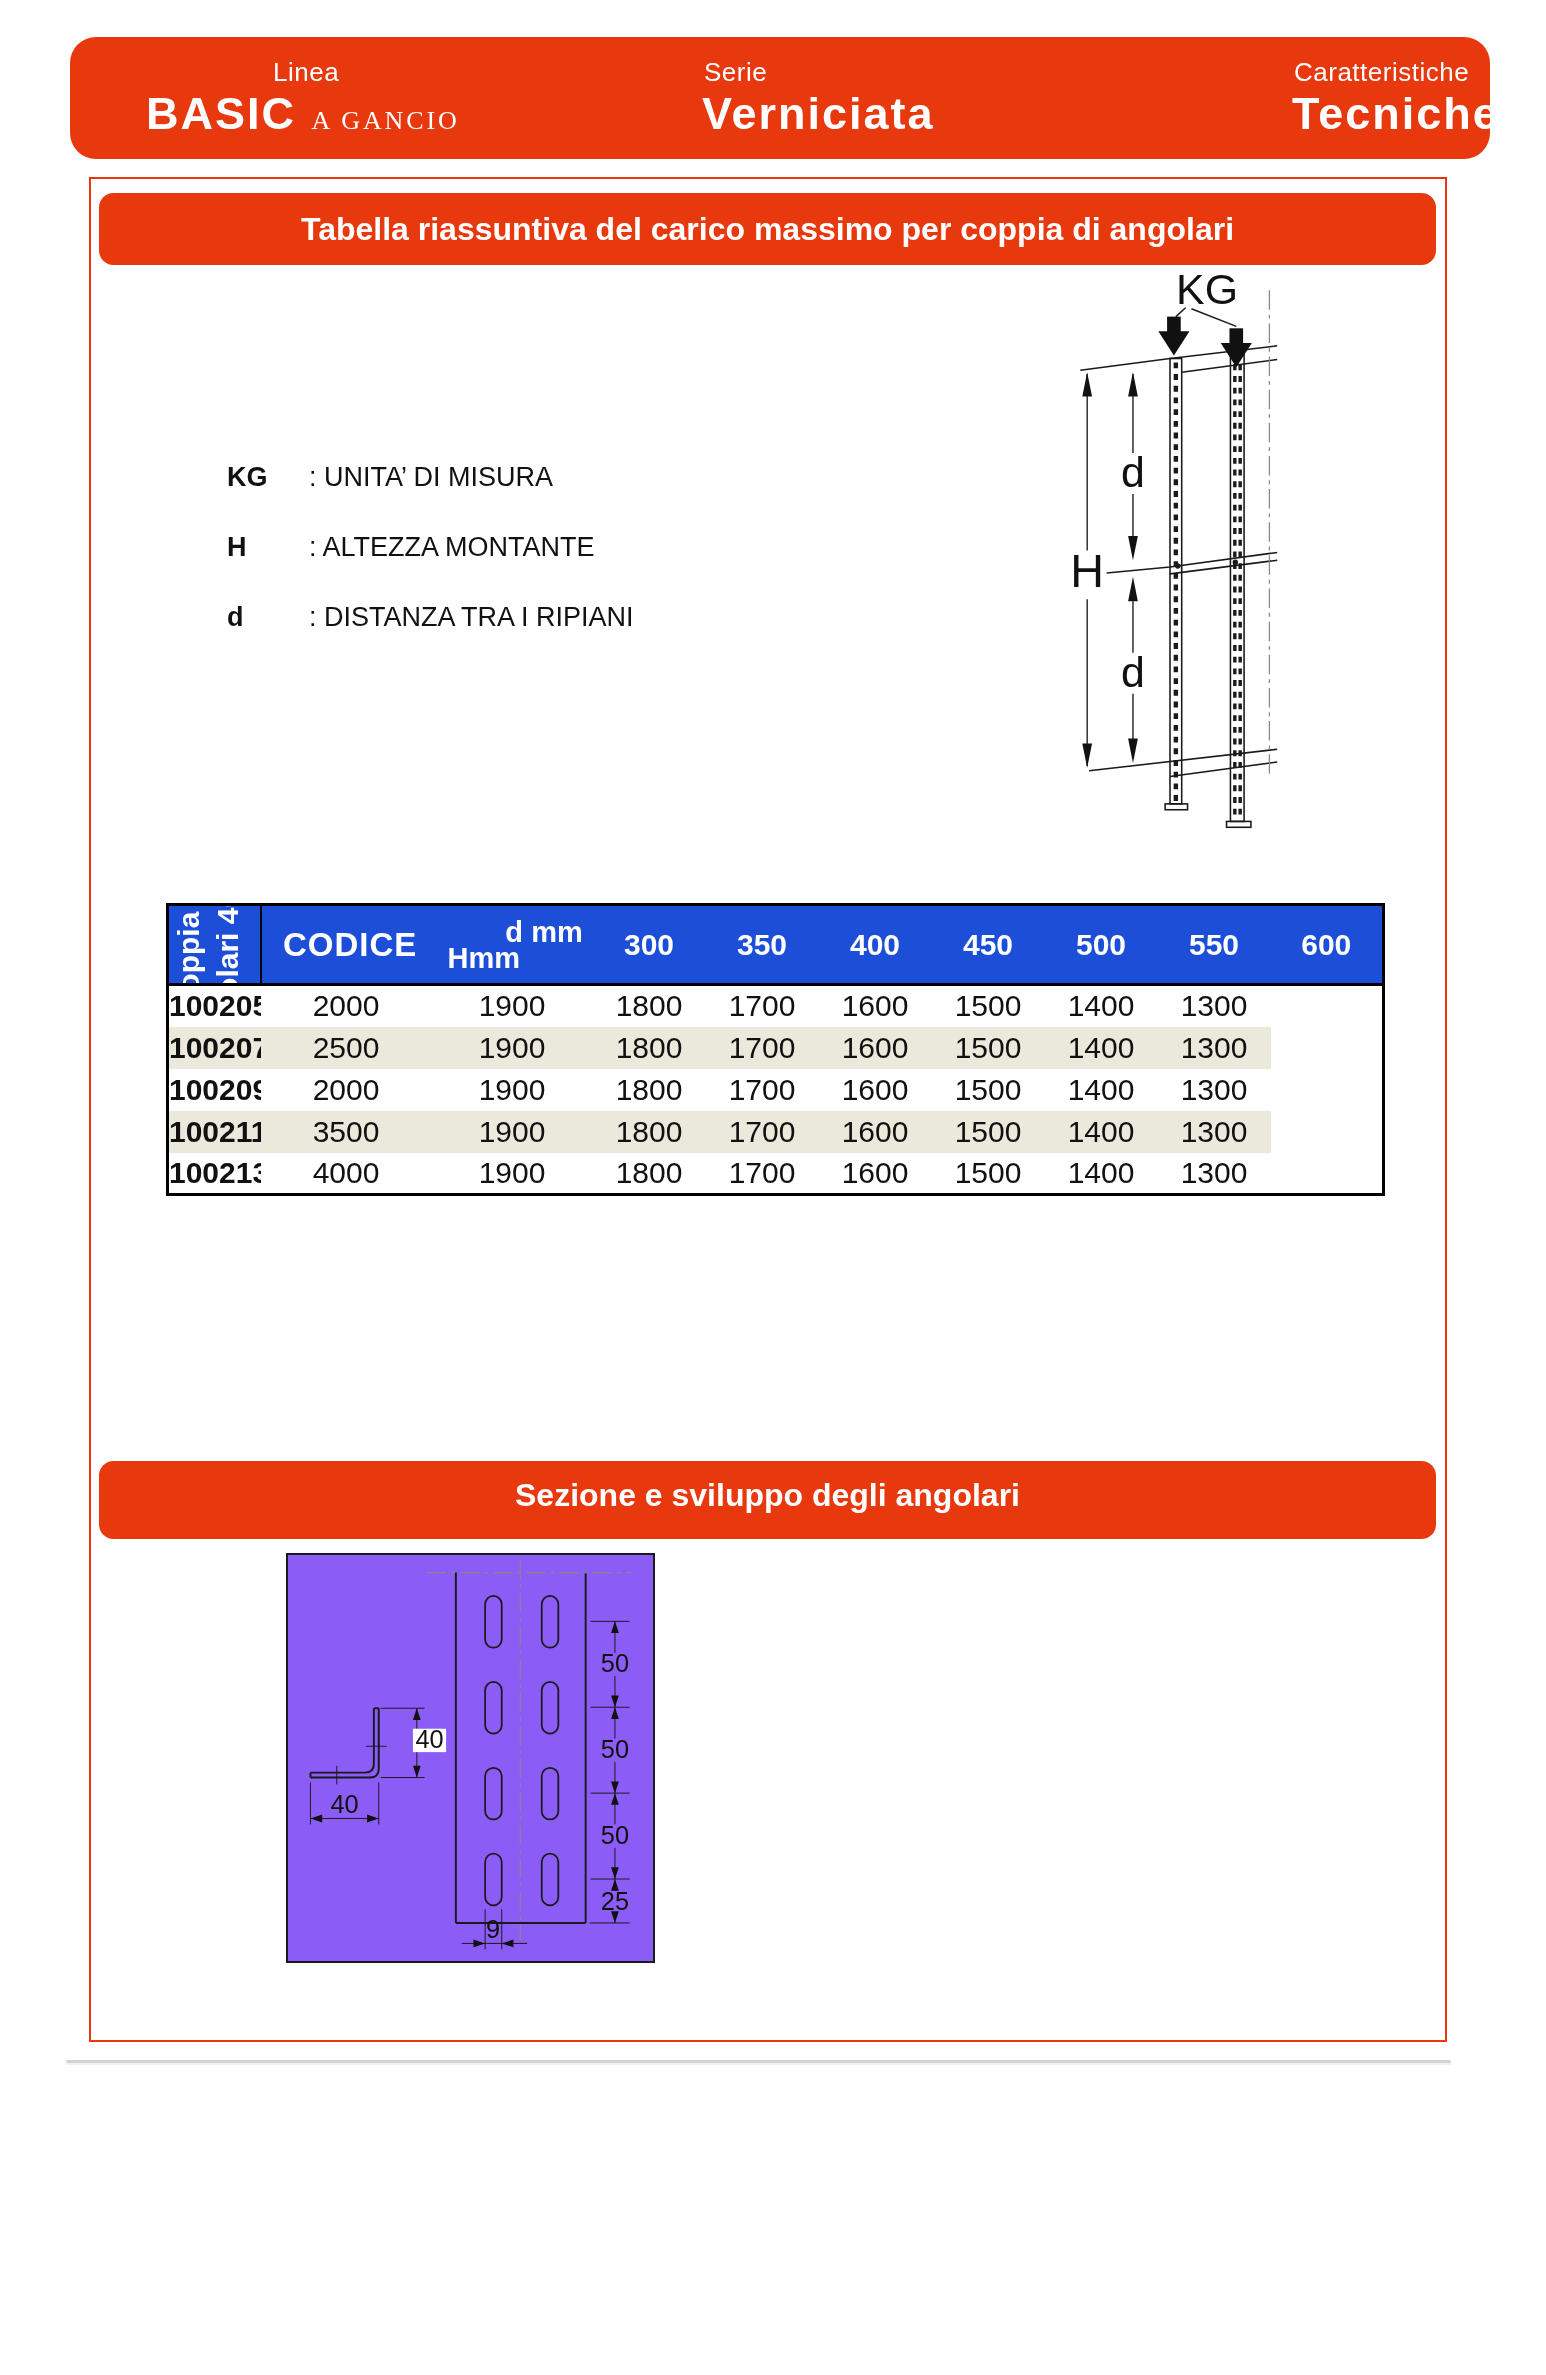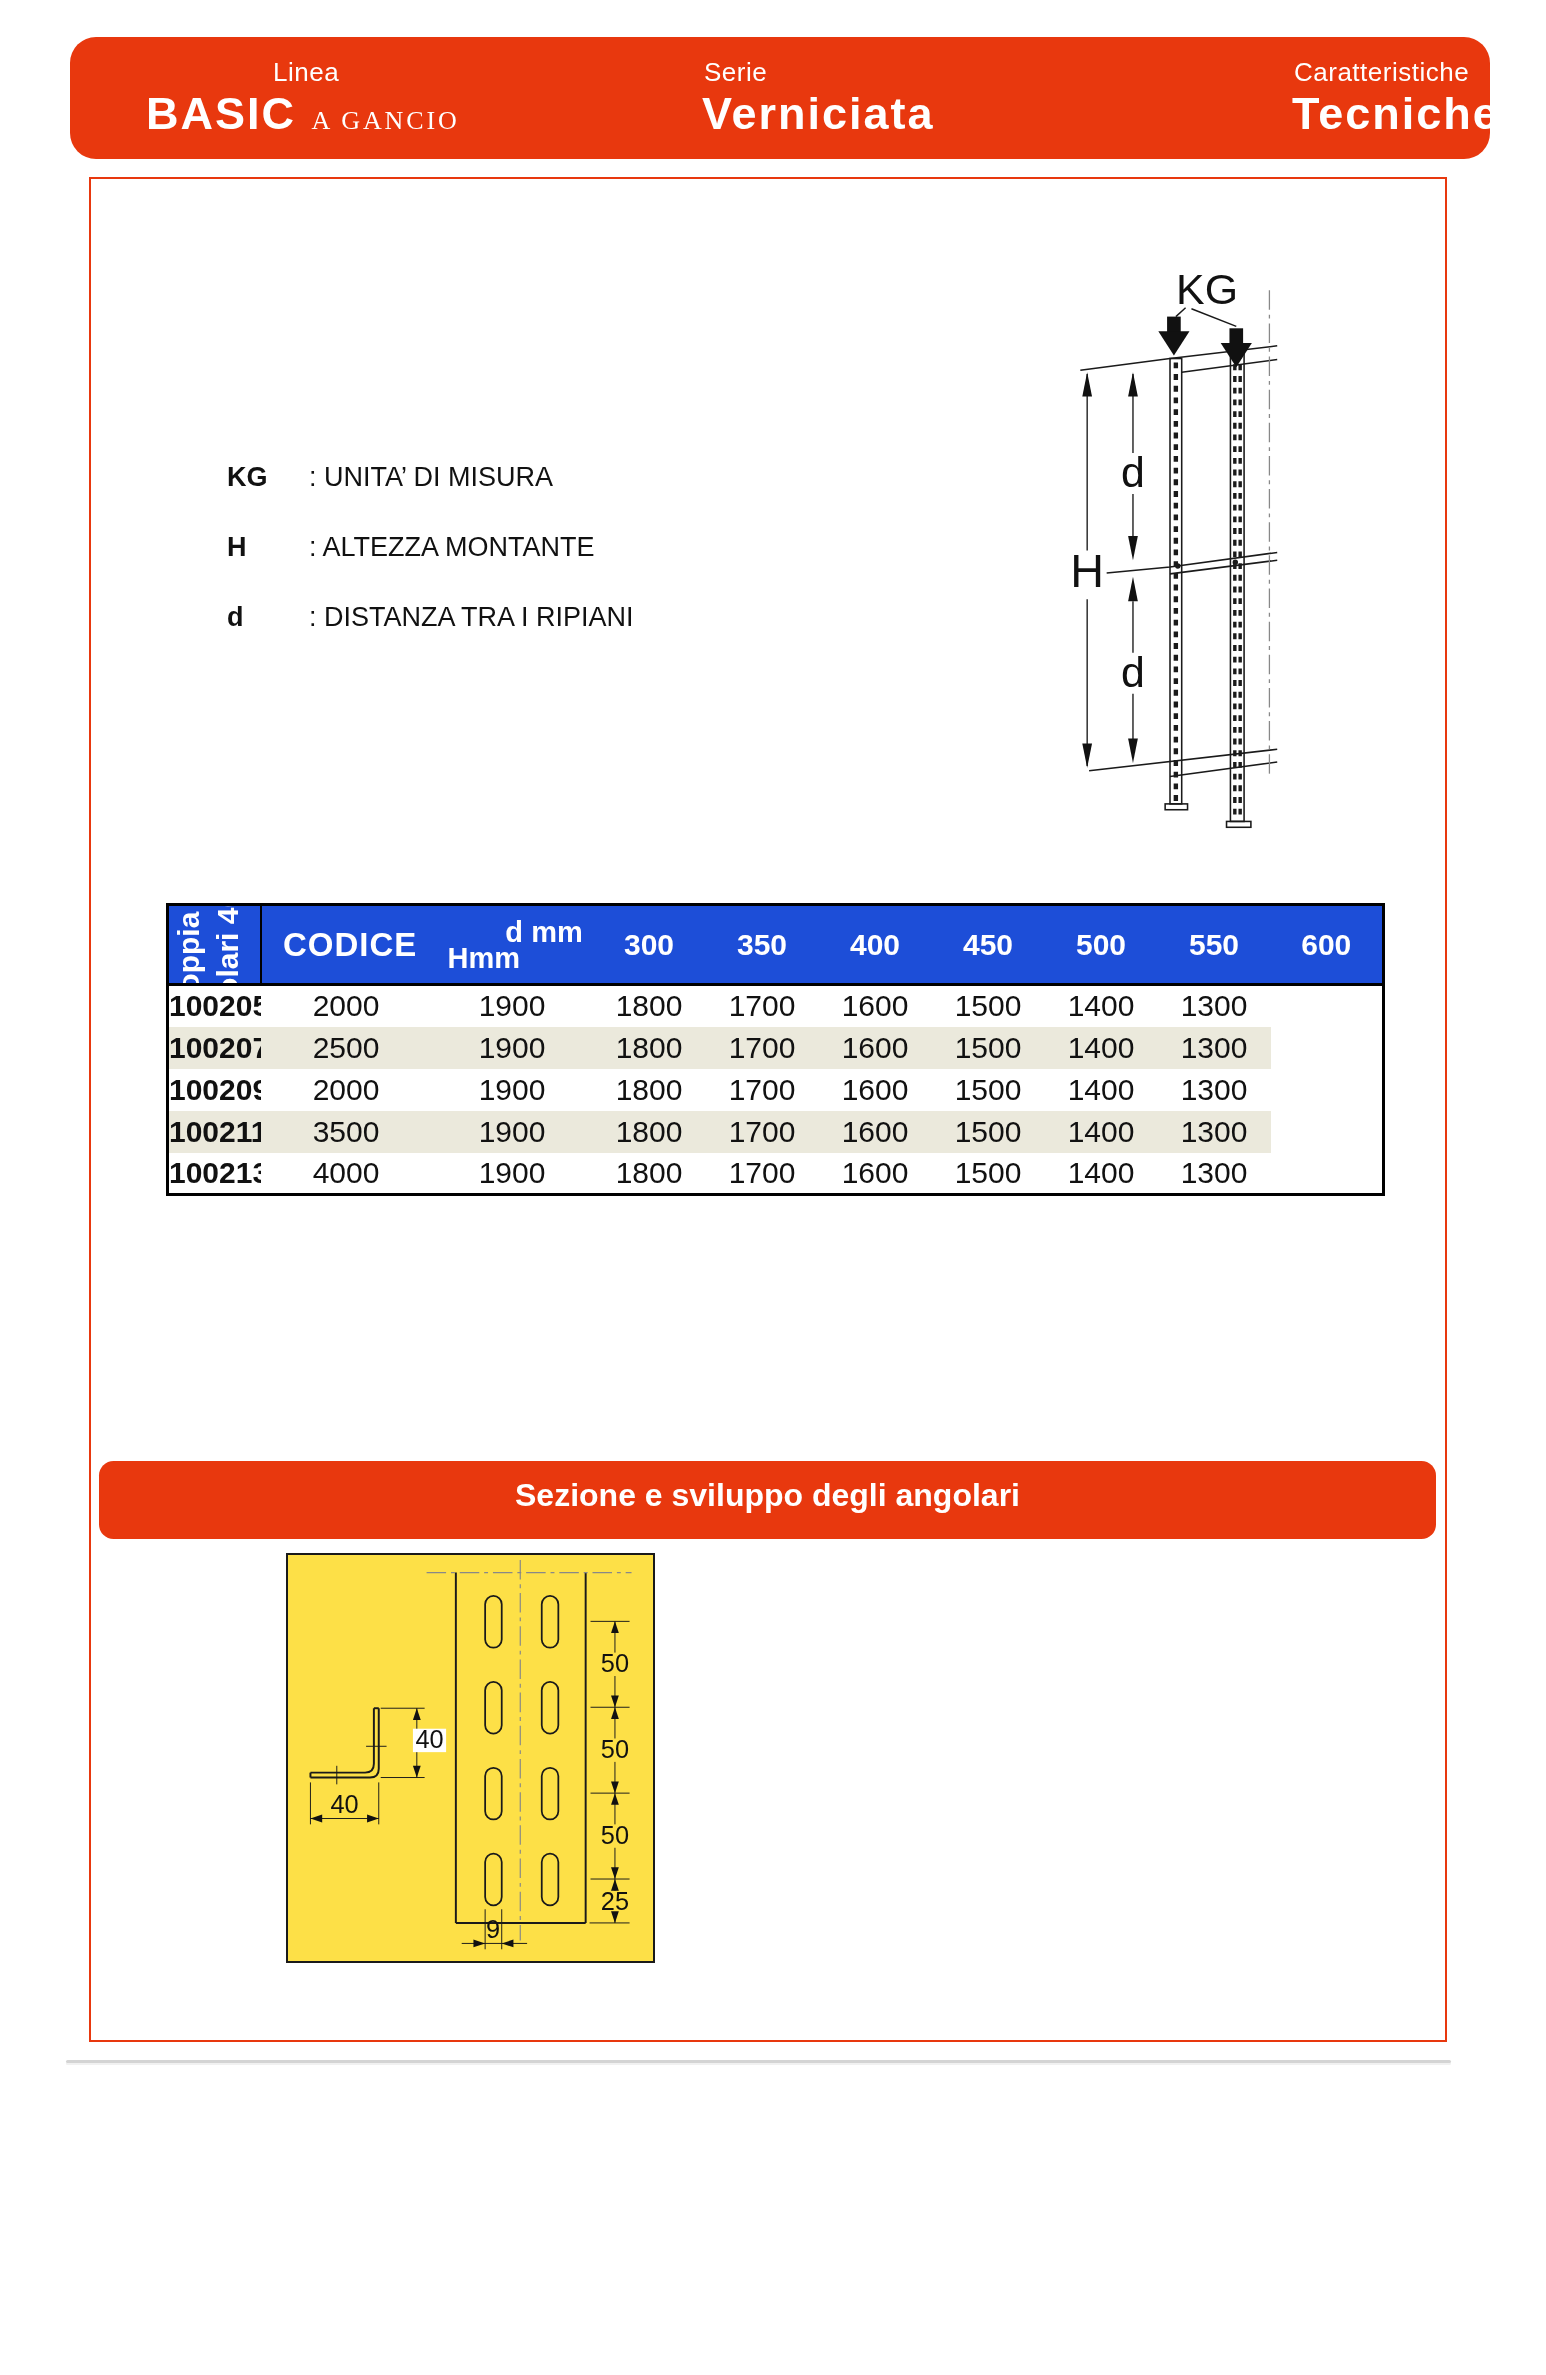--- a/index.html
+++ b/index.html
@@ -46,21 +46,21 @@
   .bar2 { top: 1461px; height: 78px; line-height: 68px; }
   
   .legend { position: absolute; left: 227px; top: 462px; }
   .legend-row { display: flex; margin-bottom: 39px; font-size: 27px; }
   .legend-key { font-weight: 700; width: 82px; }
   .legend-desc { font-weight: 400; white-space: nowrap; }
   
   .shelf-svg { position: absolute; left: 1053px; top: 263px; }
   .drawing-box {
     position: absolute; left: 286px; top: 1553px; width: 369px; height: 410px;
-    border: 2px solid #1a1a1a; background: #fde047;
+    border: 2px solid #1a1a1a; background: #8b5cf6;
   }
   .dim-text { font-size: 26px; fill: #111; }
   .big-label { fill: #111; }
   
   .loads-table {
     position: absolute; left: 166px; top: 903px;
     border-collapse: collapse; table-layout: fixed;
     width: 1216px; border: 3.9px solid #000; background: #fff;
   }
   .loads-table th, .loads-table td {
@@ -117,20 +117,21 @@
       <div class="banner-big">Verniciata</div>
     </div>
     <div class="banner-group bg-right">
       <div class="banner-small">Caratteristiche</div>
       <div class="banner-big">Tecniche</div>
     </div>
   </div>
 
   <div class="frame"></div>
 
+  <div class="section-bar bar1">Tabella riassuntiva del carico massimo per coppia di angolari</div>
 
   <div class="legend">
     <div class="legend-row">
       <span class="legend-key">KG</span>
       <span class="legend-desc">: UNITA’ DI MISURA</span>
     </div>
     <div class="legend-row">
       <span class="legend-key">H</span>
       <span class="legend-desc">: ALTEZZA MONTANTE</span>
     </div>

